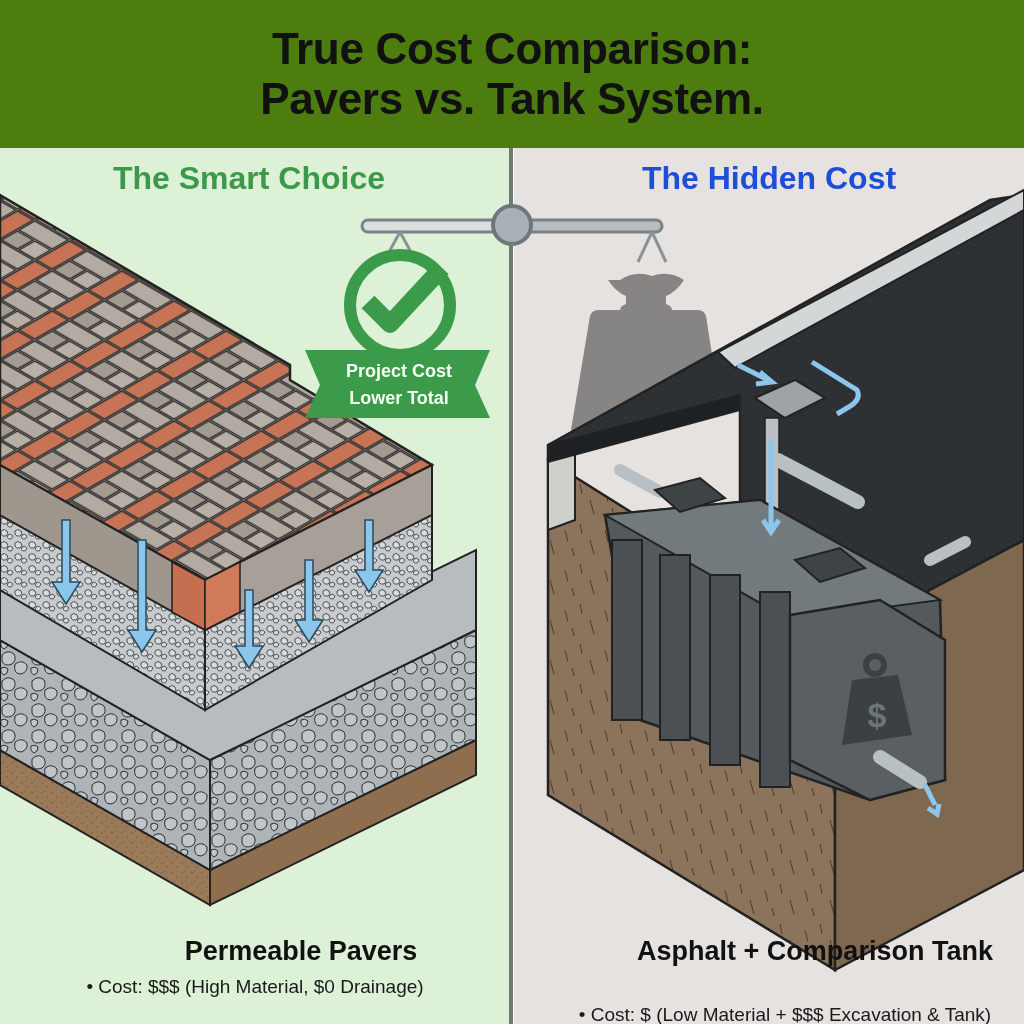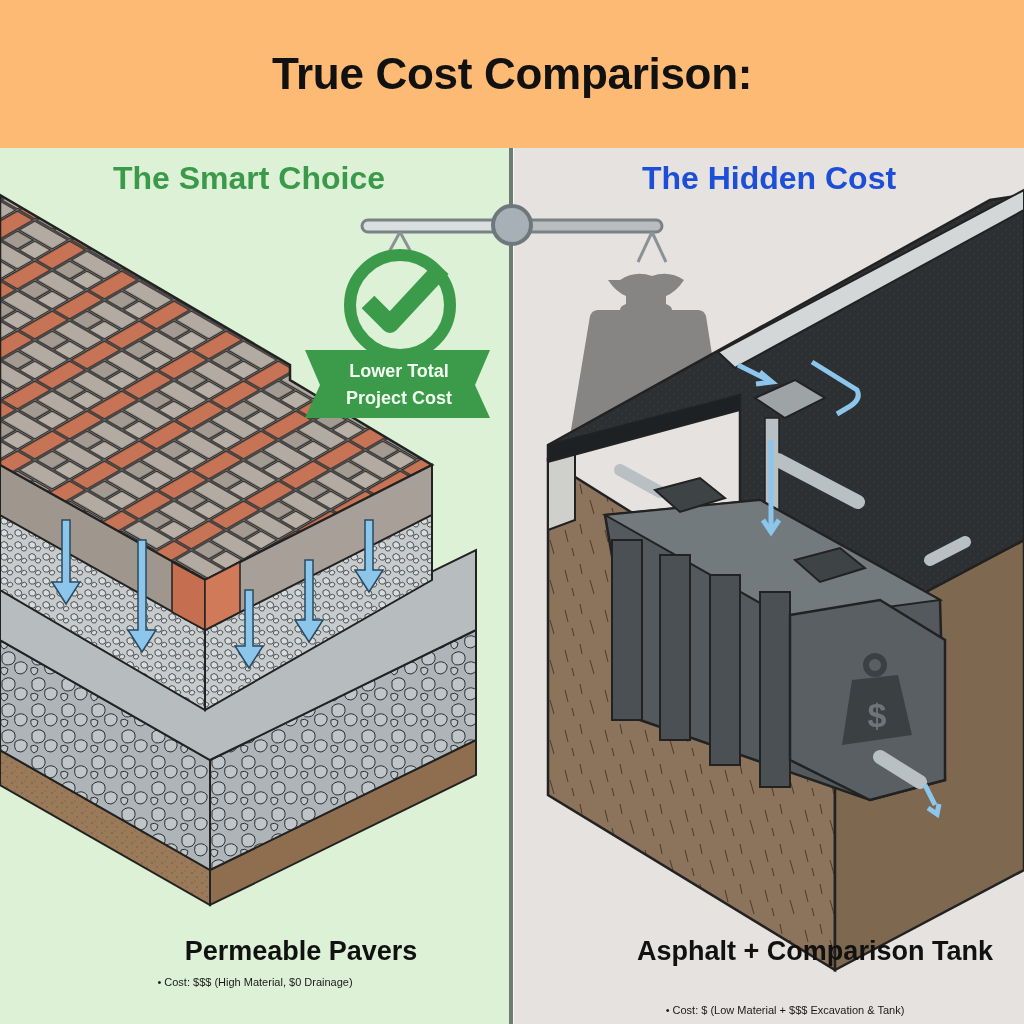--- a/index.html
+++ b/index.html
@@ -1,39 +1,40 @@
 <!DOCTYPE html>
 <html><head>
 <meta charset="utf-8">
 <style>
   html, body { margin:0; padding:0; }
   body { width:1024px; height:1024px; overflow:hidden; background:#fafafa; font-family:"Liberation Sans", sans-serif; position:relative; }
-  .header { position:absolute; left:0; top:0; width:1024px; height:148px; background:#fdba74; display:flex; flex-direction:column; align-items:center; justify-content:center; }
+  .header { position:absolute; left:0; top:0; width:1024px; height:148px; background:#4d7c0f; display:flex; flex-direction:column; align-items:center; justify-content:center; }
   .header .line { font-weight:700; font-size:44px; line-height:50px; color:#111; letter-spacing:-0.3px; text-align:center; }
   .panel { position:absolute; top:148px; height:876px; }
   .panel.left { left:0; width:510px; background:#dcf1d6; }
   .panel.right { left:514px; width:510px; background:#e5e2df; }
   .divider { position:absolute; left:509px; top:148px; width:4px; height:876px; background:#6f7a72; }
   .panel-title { position:absolute; top:160px; font-weight:700; font-size:32px; text-align:center; width:510px; }
   .panel-title.left { left:-6px; color:#3a9a4a; }
   .panel-title.right { left:514px; color:#1d4ed8; }
   .illus { position:absolute; left:0; top:0; width:1024px; height:1024px; }
   .footer-title { position:absolute; top:936px; font-weight:700; font-size:27px; color:#111; text-align:center; width:510px;margin-left:46px; }
   .footer-title.left { left:0; }
   .footer-title.right { left:514px; }
-  .footer-bullet { position:absolute; top:976px; font-size:11px; color:#1a1a1a; text-align:center; width:510px; }
+  .footer-bullet { position:absolute; top:976px; font-size:19px; color:#1a1a1a; text-align:center; width:510px; }
   .footer-bullet.left { left:0; }
   .footer-bullet.right { left:530px;margin-top:28px; }
   .badge-text { position:absolute; left:318px; top:358px; width:162px; text-align:center; color:#f4fff2; font-weight:700; font-size:18px; line-height:27px; }
 </style>
 </head>
 <body>
 
 <div class="header">
   <div class="line">True Cost Comparison:</div>
+  <div class="line">Pavers vs. Tank System.</div>
 </div>
 
 <div class="panel left"></div>
 <div class="panel right"></div>
 <div class="divider"></div>
 
 <div class="panel-title left">The Smart Choice</div>
 <div class="panel-title right">The Hidden Cost</div>
 
 <svg class="illus" viewBox="0 0 1024 1024" xmlns="http://www.w3.org/2000/svg">
@@ -160,21 +161,21 @@
       <path d="M760 372 l12 10 l-16 2"></path>
     <path d="M812 362 l45 28 q5 10 -10 18 l-10 6"></path>
     <path d="M771 440 v90"></path>
       <path d="M763 520 l8 12 l8 -12"></path>
     <path d="M925 785 l10 20"></path>
       <path d="M928 808 l9 6 l2 -10"></path>
   </g>
 </svg>
 
 <div class="badge-text">
+  <div>Project Cost</div>
   <div>Lower Total</div>
-  <div>Project Cost</div>
 </div>
 
 <div class="footer-title left">Permeable Pavers</div>
 <div class="footer-bullet left">• <span>Cost: $$$ (High Material, $0 Drainage)</span></div>
 
 <div class="footer-title right">Asphalt + Comparison Tank</div>
 <div class="footer-bullet right">• <span>Cost: $ (Low Material + $$$ Excavation &amp; Tank)</span></div>
 
 </body></html>

